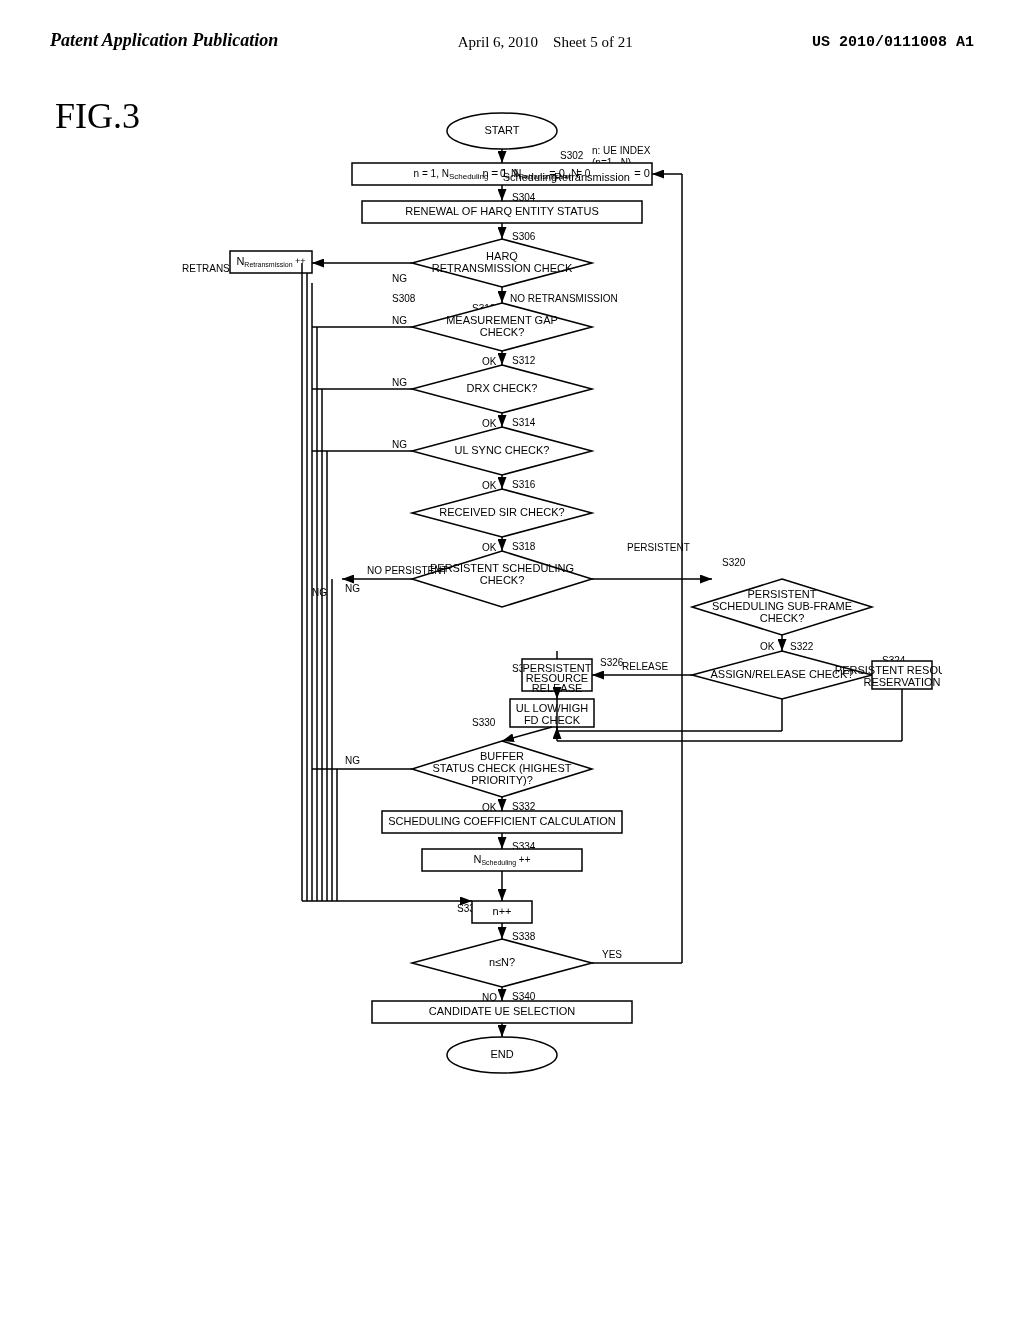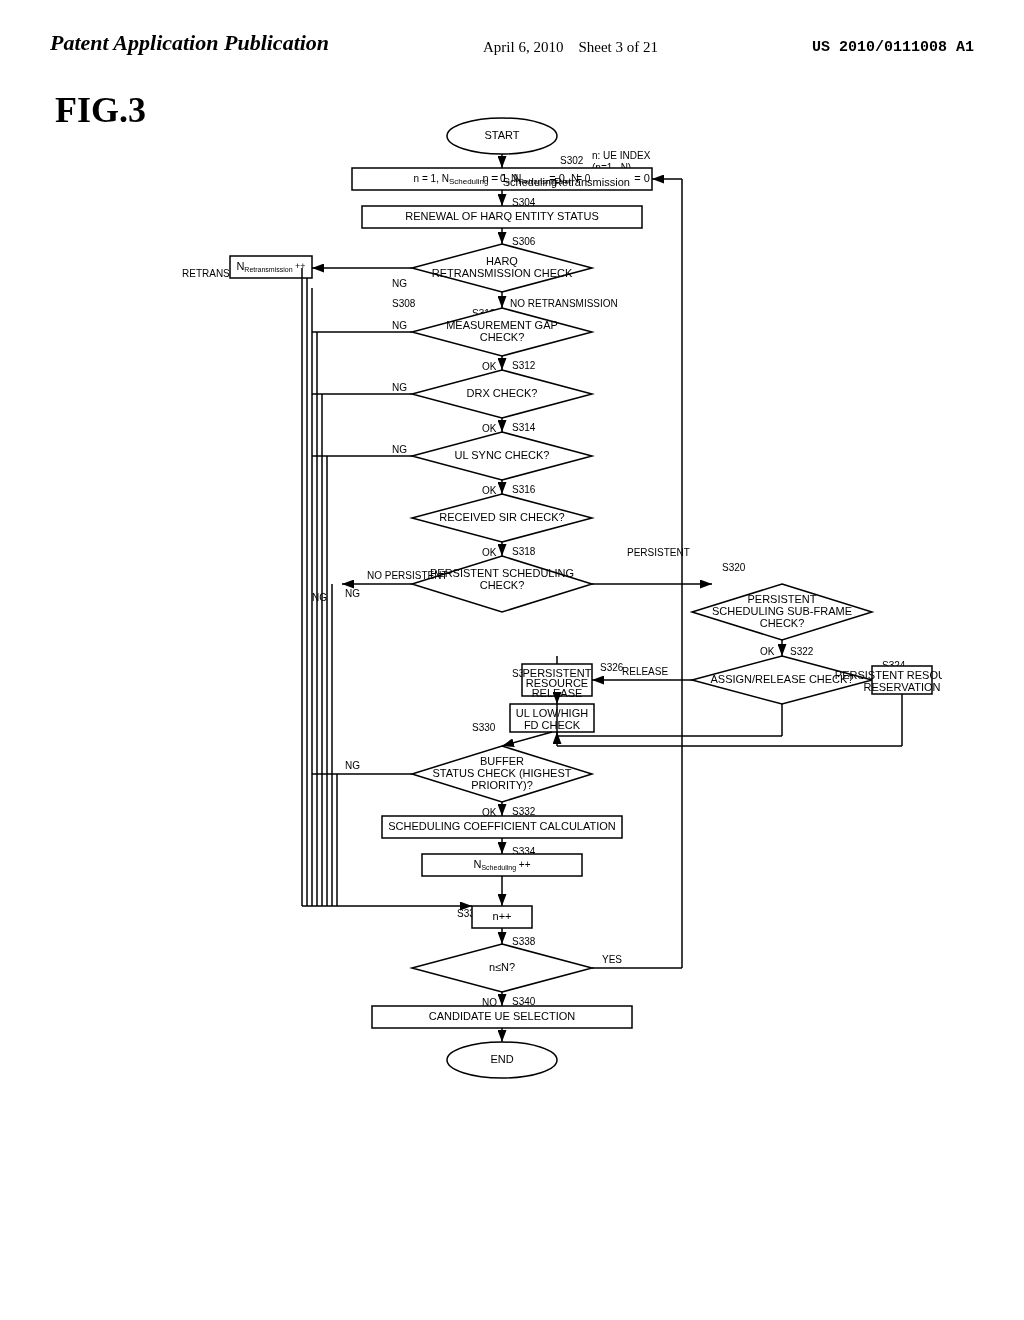--- a/index.html
+++ b/index.html
@@ -14,21 +14,21 @@
 
     
     .header {
       display: flex;
       justify-content: space-between;
       align-items: flex-end;
       padding: 30px 50px 10px 50px;
       border-bottom: none;
     }
     .header-left {
-      font-size: 22px;
+      font-size: 18px;
       font-weight: bold;
       font-style: italic;
     }
     .header-center {
       font-size: 15px;
       text-align: center;
     }
     .header-right {
       font-size: 15px;
       font-weight: bold;
@@ -36,24 +36,24 @@
     }
 
     
     .main-content {
       padding: 20px 50px;
       position: relative;
     }
 
     .fig-label {
       font-size: 36px;
-      font-weight: bold;
+      font-weight: normal;
       position: absolute;
       left: 55px;
-      top: 23px;
+      top: 34px;
     }
 
     
     .flowchart {
       position: relative;
       width: 860px;
       margin: 0 auto;
       margin-top: 20px;
     }
 
@@ -83,21 +83,21 @@
       dominant-baseline: middle;
     }
   </style>
 </head>
 <body>
 
 <div class="header">
   <div class="header-left">Patent Application Publication</div>
   <div class="header-center">
     <span>April 6, 2010</span>&nbsp;&nbsp;&nbsp;
-    <span>Sheet 3 of 21</span>
+    <span>Sheet 5 of 21</span>
   </div>
   <div class="header-right">US 2010/0111008 A1</div>
 </div>
 
 <div class="main-content">
   <div class="fig-label">FIG.3</div>
 
   <div class="flowchart">
     <svg class="flowchart-svg" xmlns="http://www.w3.org/2000/svg">
 

